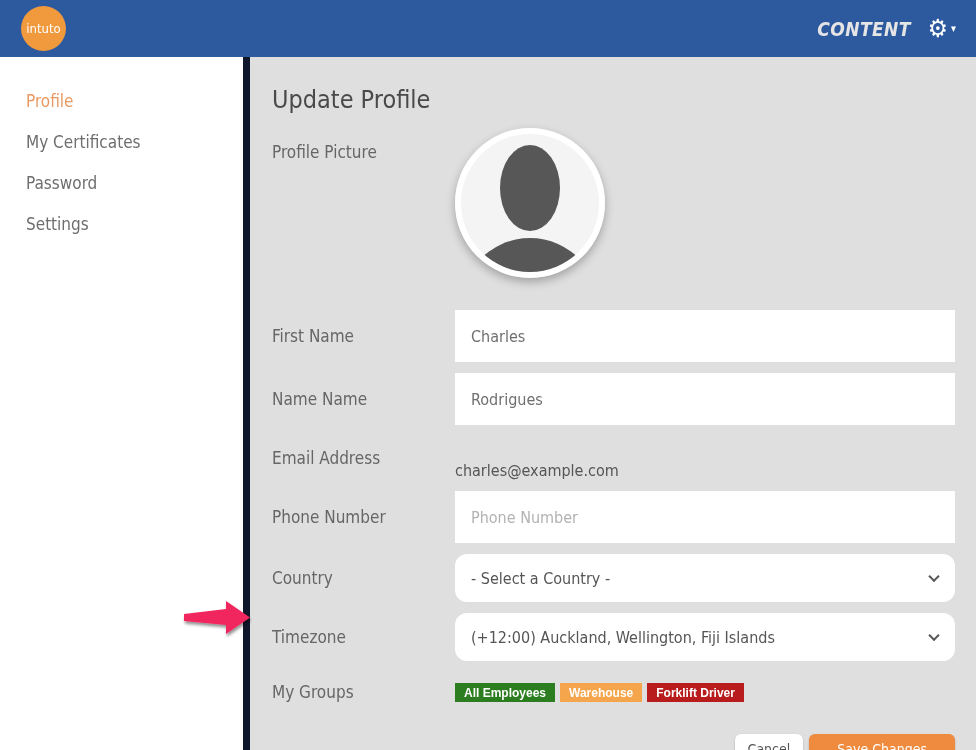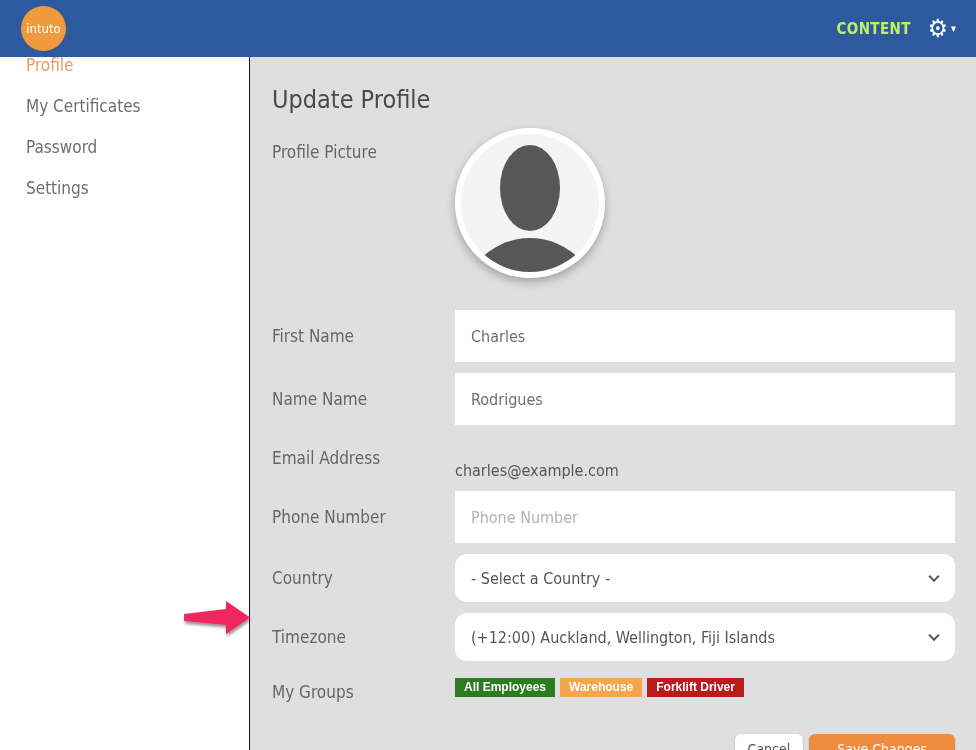--- a/index.html
+++ b/index.html
@@ -15,31 +15,31 @@
     height:57px; background:#2d5a9e;
     display:flex; align-items:center; padding:0 20px 0 21px;
   }
   .logo {
     width:45px; height:45px; border-radius:50%; background:#f0993d;
     color:#fff; font-size:13px; display:flex; align-items:center; justify-content:center;
     cursor:pointer; flex-shrink:0;
   }
   .nav-right { margin-left:auto; display:flex; align-items:center; gap:17px; }
   .nav-link {
-    color:#bef264; font-size:15px; font-weight:bold; letter-spacing:.4px;
-    text-decoration:none; cursor:pointer;
+    color:#e5e5e5; font-size:19px; font-weight:bold; letter-spacing:.4px;
+    text-decoration:none; cursor:pointer;font-style:italic;
   }
   .gear-wrap { display:flex; align-items:center; cursor:pointer; color:#fff; }
   .gear { font-size:25px; line-height:1; }
   .caret { font-size:11px; margin-left:3px; }
   
   .layout { display:flex; height:693px; }
   .sidebar {
-    width:250px; background:#fff; border-right:1px solid #0f172a;
-    flex-shrink:0;
+    width:250px; background:#fff; border-right:7px solid #0f172a;
+    padding-top:36px; flex-shrink:0;
   }
   .side-item {
     padding:0 26px; margin-bottom:24px; font-size:17px; line-height:17px;
     color:#6e6e6e; cursor:pointer;
   }
   .side-item.active { color:#e89a62; }
   .content {
     flex:1; background:#dfdfdf; padding:28px 21px 0 22px; overflow:hidden;
   }
   .page-title { font-size:25px; line-height:30px; font-weight:400; color:#4a4a4a; margin-bottom:13px; }
@@ -68,21 +68,21 @@
     width:100%; height:48px; border:none; outline:none; border-radius:12px;
     padding:0 30px 0 16px; font-size:16px; color:#555; background:#fff;
     -webkit-appearance:none; appearance:none;
     font-family:inherit; font-stretch:inherit; cursor:pointer;
   }
   .chev {
     position:absolute; right:17px; top:50%;
     width:8px; height:8px; border-right:2px solid #555; border-bottom:2px solid #555;
     transform:translateY(-70%) rotate(45deg); pointer-events:none;
   }
-  .row-groups { align-items:center; margin-bottom:16px; }
+  .row-groups { align-items:flex-end; margin-bottom:16px; }
   .row-groups .row-label { padding-top:10px; }
   .badges { display:flex; gap:5px; }
   .badge {
     height:19px; padding:1px 9px; border-radius:0;
     display:inline-flex; align-items:center;
     color:#fff; font-size:12px; font-weight:bold;
     font-family:"Liberation Sans",sans-serif; font-stretch:normal;
     cursor:pointer; white-space:nowrap;
   }
   .badge-green  { background:#2b7d1f; }

